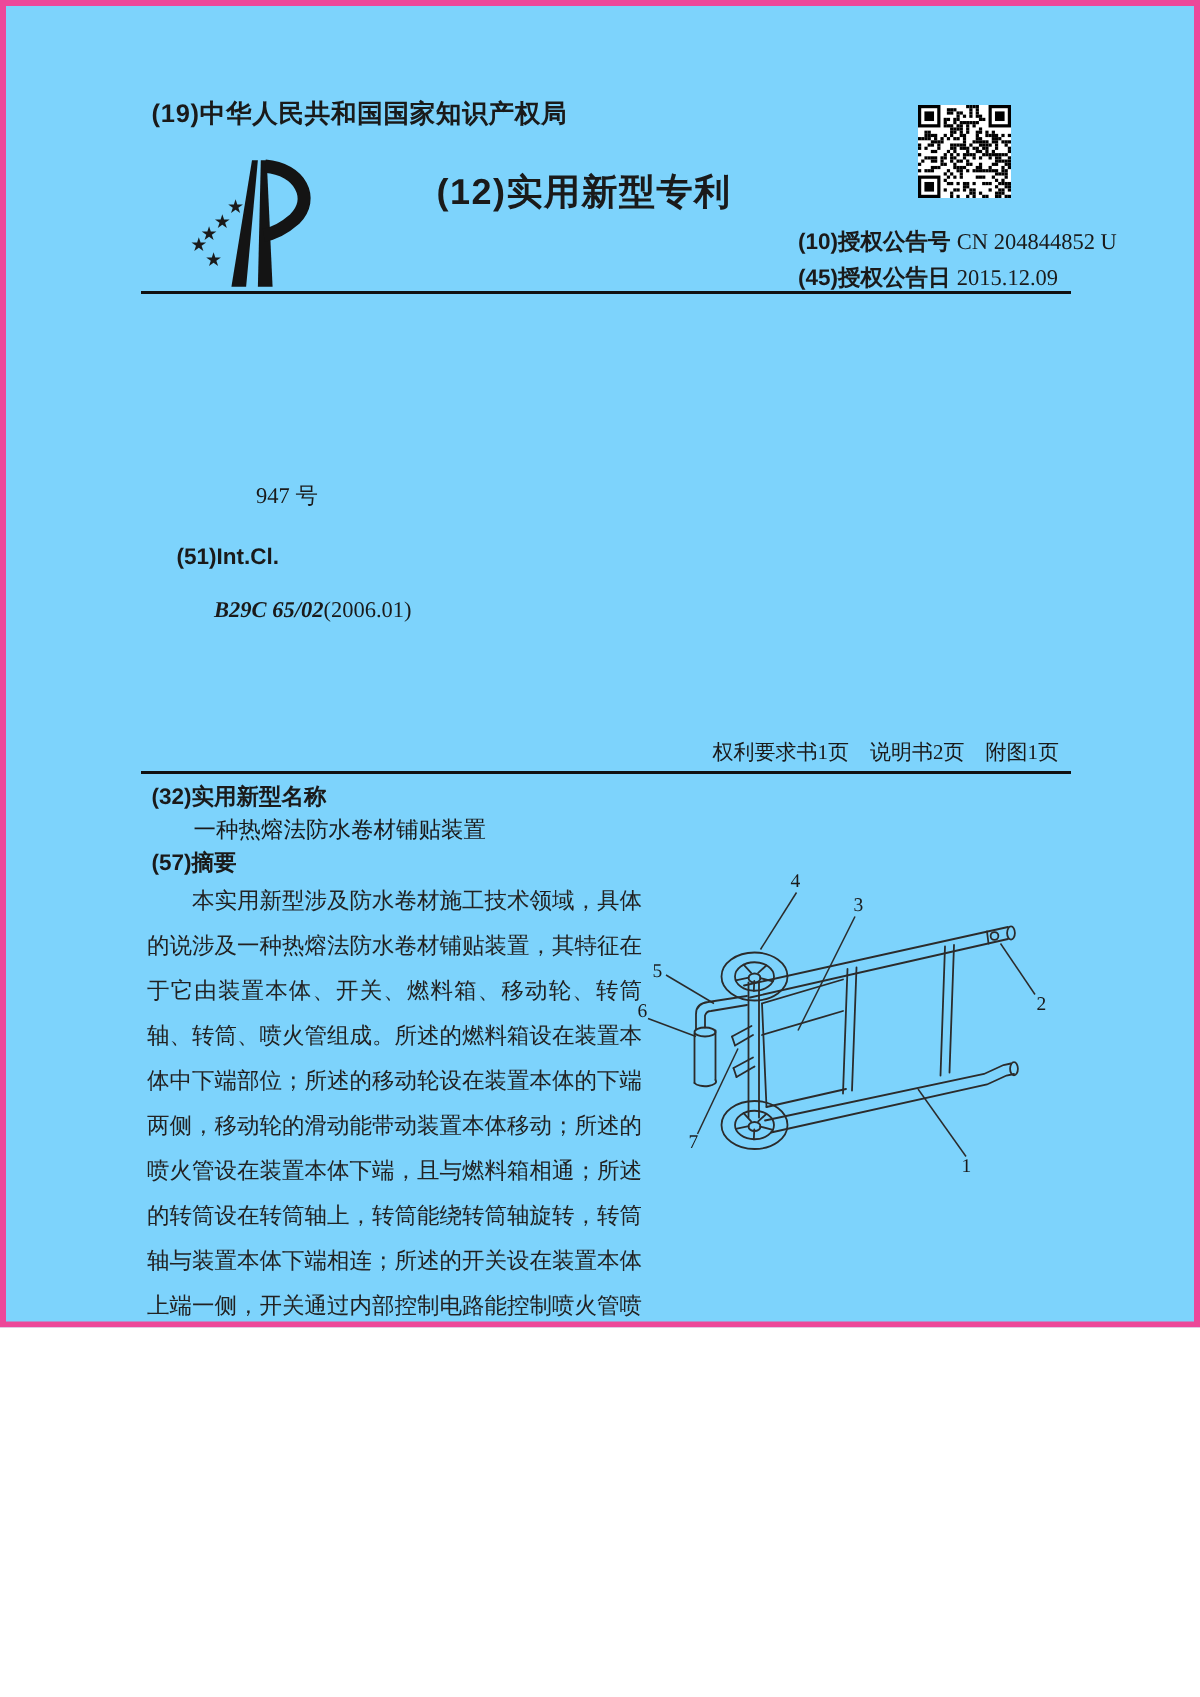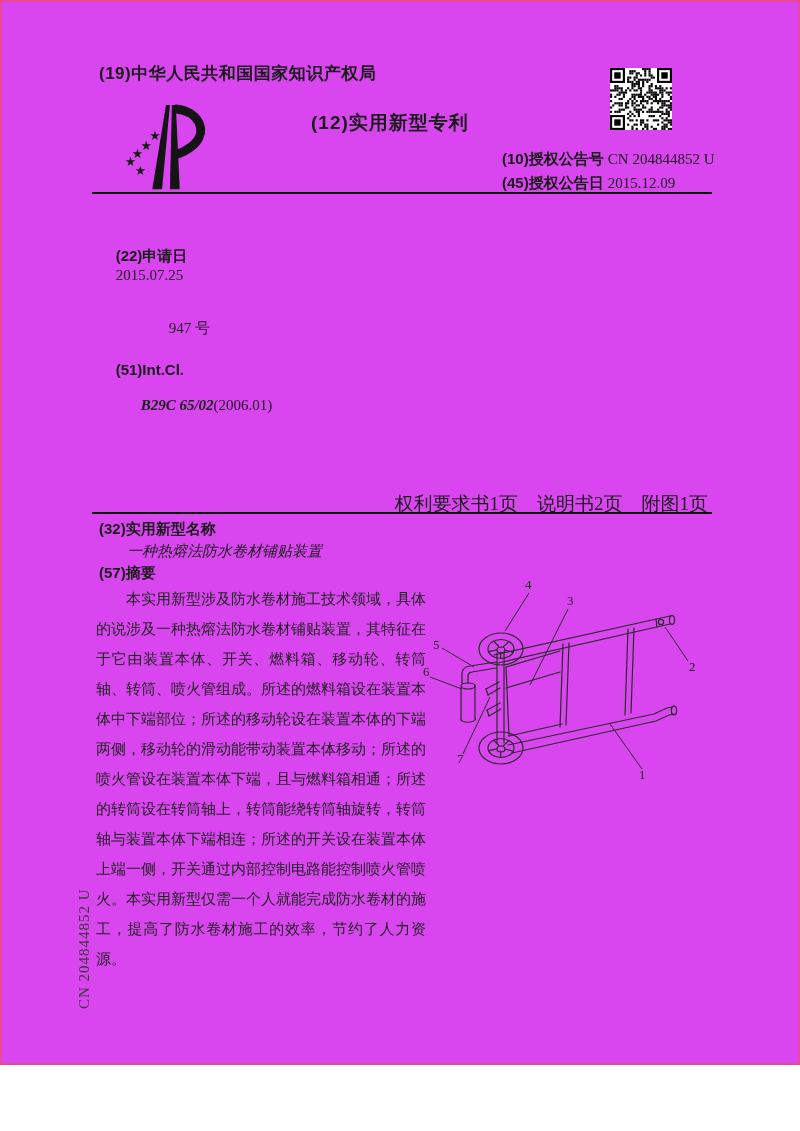--- a/index.html
+++ b/index.html
@@ -1,39 +1,39 @@
 <!DOCTYPE html>
 <html><head>
 <meta charset="utf-8">
 <style>
   html,body{margin:0;padding:0;background:#fff;}
   .page{
     position:relative;
-    width:800px;height:1065px;
-    background:#d946ef;
-    border:2px solid #ec4899;
+    width:800px;height:885px;
+    background:#7dd3fc;
+    border:4px solid #ec4899;
     box-sizing:border-box;
     font-family:"Liberation Sans", sans-serif;
     color:#1a1a1a;
     overflow:hidden;
   }
   .abs{position:absolute;}
   .office-line{left:97px;top:60px;font-size:17px;font-weight:700;letter-spacing:.5px;}
-  .doc-type{left:287px;top:108px;font-size:19px;font-weight:700;letter-spacing:1px;margin-left:22px;}
-  .pub-line{left:500px;font-size:15px;white-space:nowrap;}
+  .doc-type{left:287px;top:108px;font-size:24px;font-weight:700;letter-spacing:1px;}
+  .pub-line{left:528px;font-size:15px;white-space:nowrap;}
   .pub-line .lbl{font-weight:700;}
   .serif{font-family:"Liberation Serif", serif;}
   .rule{left:90px;width:620px;height:2px;background:#111;}
   .biblio-line{font-size:15px;white-space:pre-wrap;}
   .biblio-line .lbl{font-weight:700;}
   .biblio-line .val{font-family:"Liberation Serif", serif;}
   .italic{font-style:italic;font-weight:700;}
-  .pages-info{top:489px;right:90px;font-size:19px;white-space:pre-wrap;}
+  .pages-info{top:489px;right:90px;font-size:14px;white-space:pre-wrap;}
   .sec-label{font-size:15px;font-weight:700;}
-  .sec-text{font-size:15px;font-style:italic;}
+  .sec-text{font-size:15px;}
   .abstract{
     left:94px;top:582px;width:330px;
     font-size:15px;line-height:30px;
     text-align:justify;text-indent:2em;
     color:#222;
   }
   .side-code{
     left:22px;top:939px;width:120px;height:16px;
     transform:rotate(-90deg);transform-origin:60px 8px;
     font-family:"Liberation Serif", serif;
@@ -369,24 +369,20 @@
     <span class="lbl">(10)授权公告号</span>
     <span class="serif">CN 204844852 U</span>
   </div>
   <div class="abs pub-line" style="top:172px;">
     <span class="lbl">(45)授权公告日</span>
     <span class="serif">2015.12.09</span>
   </div>
 
   <div class="abs rule" style="top:190px;"></div>
 
-  <div class="abs biblio-line" style="left:97px;top:228px;">
-    <span class="lbl">(22)申请日</span>
-    <span class="val">2015.07.25</span>
-  </div>
   <div class="abs biblio-line" style="left:150px;top:300px;">
     <span class="val">947 号</span>
   </div>
   <div class="abs biblio-line" style="left:97px;top:342px;">
     <span class="lbl">(51)Int.Cl.</span>
   </div>
   <div class="abs biblio-line" style="left:122px;top:377px;">
     <span class="val italic">B29C 65/02</span><span class="val">(2006.01)</span>
   </div>
 

